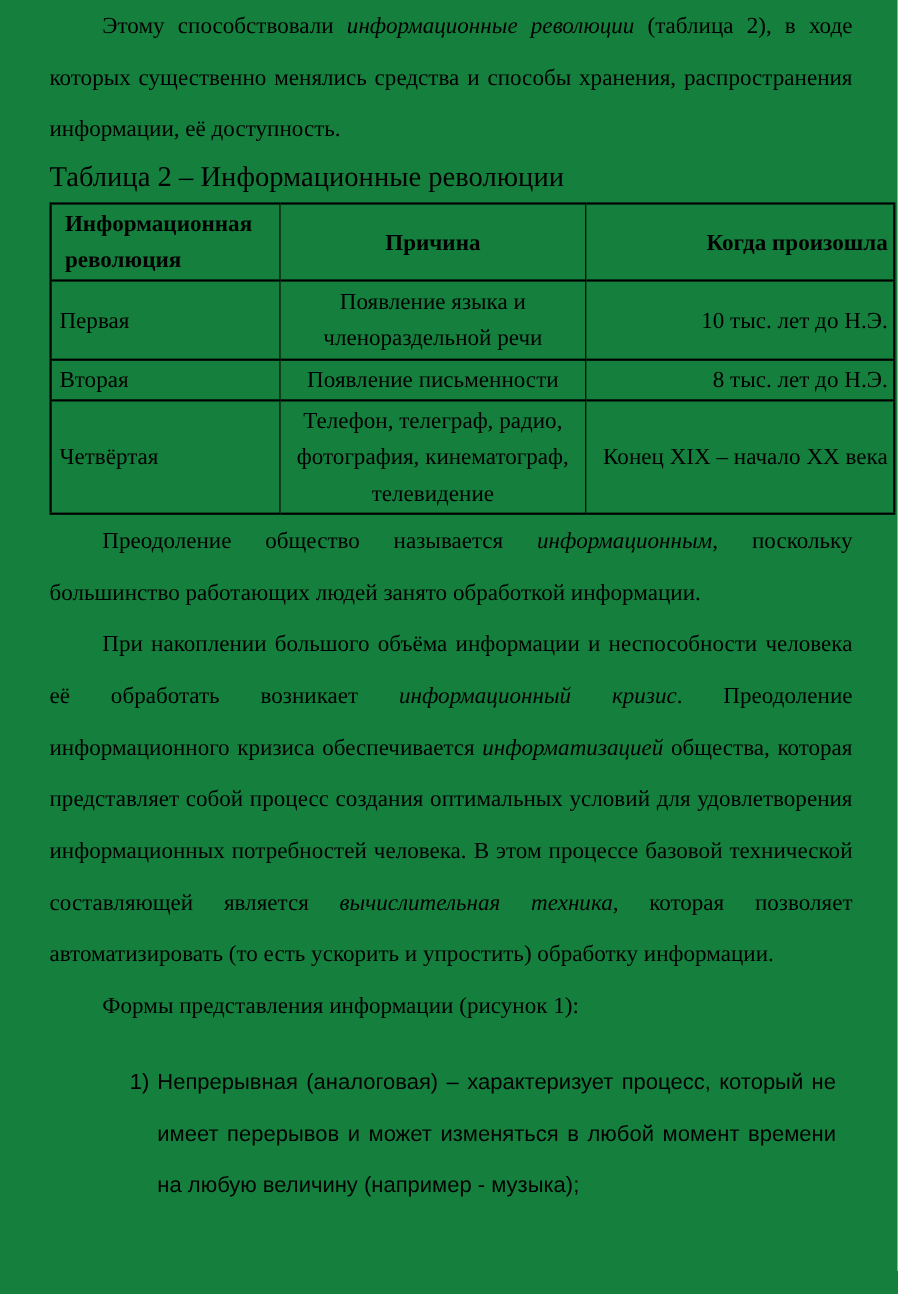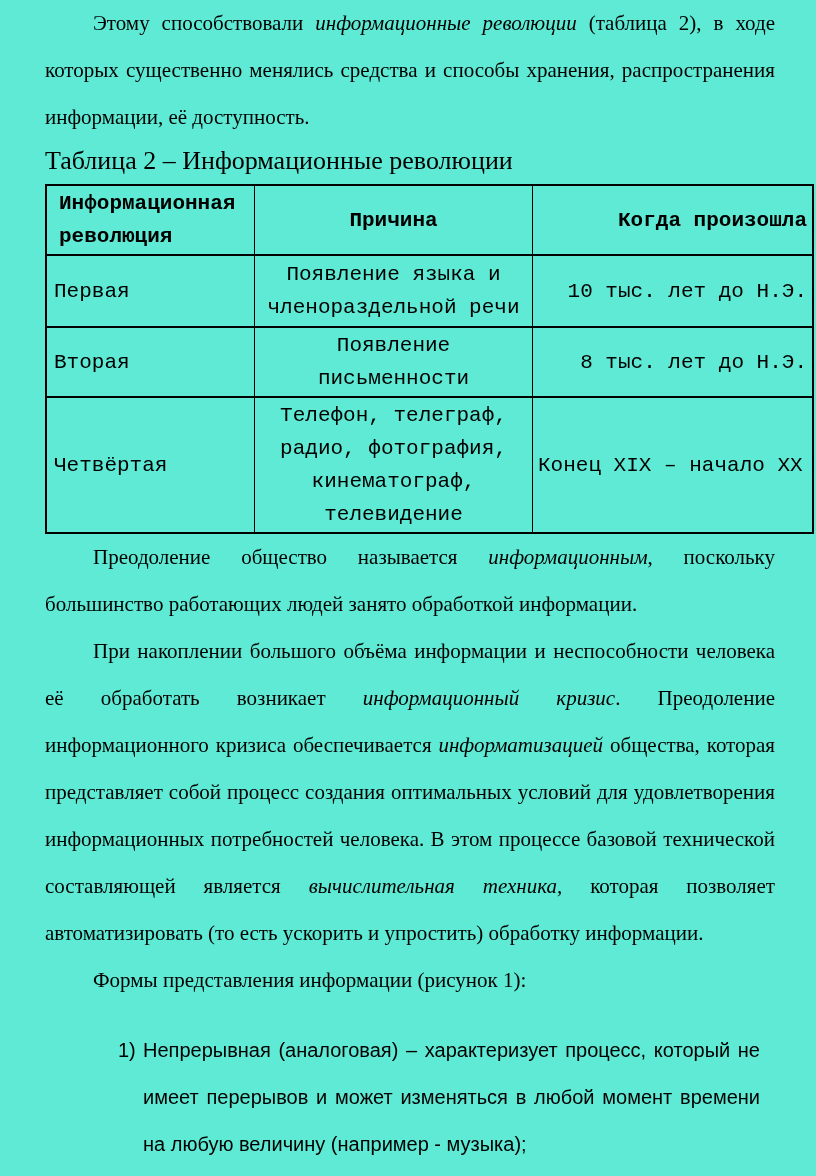--- a/index.html
+++ b/index.html
@@ -1,21 +1,21 @@
 <!DOCTYPE html>
 <html lang="ru"><head>
 <meta charset="utf-8">
 <style>
   html, body { margin: 0; padding: 0; background: #e8e8e8; }
   .page {
     position: relative;
     width: 816px;
     height: 1176px;
     margin: 0 auto;
-    background: #5eead4;
+    background: #15803d;
     color: #000000;
     font-family: "Liberation Serif", serif;
     overflow: hidden;
   }
   .content { padding-left: 45px; padding-right: 41px; }
 
   p.body {
     margin: 0;
     font-size: 21px;
     line-height: 47px;
@@ -36,21 +36,20 @@
     text-align: left;
   }
 
   table.revolutions {
     border-collapse: collapse;
     table-layout: fixed;
     width: 729px;
     margin-top: 7px;
     border: 2px solid #000;
     font-size: 21px;
-    font-family: Liberation Mono, monospace;
   }
   table.revolutions th, table.revolutions td {
     border: 1px solid #000;
     border-top-width: 2px;
     border-bottom-width: 2px;
     vertical-align: middle;
     line-height: 33px;
     padding: 1px 5px;
     font-weight: normal;
   }

